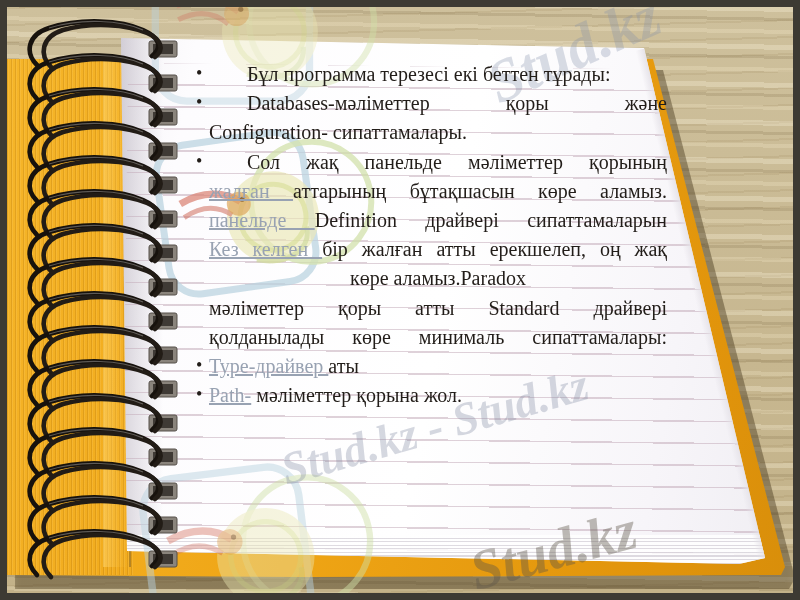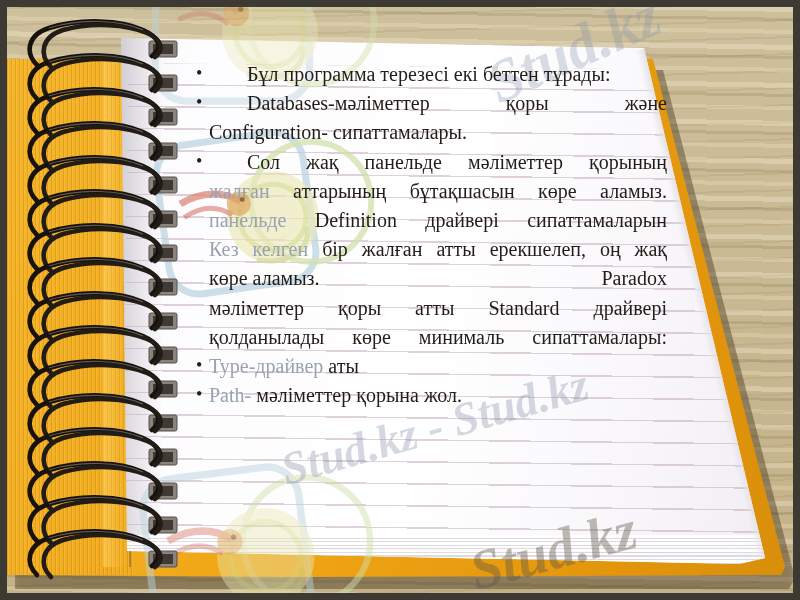--- a/index.html
+++ b/index.html
@@ -85,23 +85,23 @@
   .wm-bot{left:456px;top:534px;font-size:56px;transform:rotate(-15deg);color:rgba(92,86,72,.40);}
   .logo{position:absolute;pointer-events:none;}
   
   .content{
     position:absolute;left:202px;top:53px;width:458px;
     font-size:20px;line-height:29.2px;color:#221d19;
   }
   .ln{position:relative;min-height:29.2px;}
   .fi{text-indent:38px;}
   .jl{text-align:justify;text-align-last:justify;}
-  .split{display:flex;justify-content:space-between;}
+  .split{display:flex;justify-content:center;}
   .bullet{position:absolute;left:-13px;top:-1px;text-indent:0;font-size:18px;}
-  .fade{color:#98a2b2;}
+  .fade{color:#98a2b2;text-decoration:underline;}
   
   .spiral{position:absolute;left:16px;top:12px;width:180px;height:584px;}
 </style>
 </head>
 <body>
 
 <div class="stage">
   <div class="wood"></div>
   <div class="book-shadow"></div>
 

